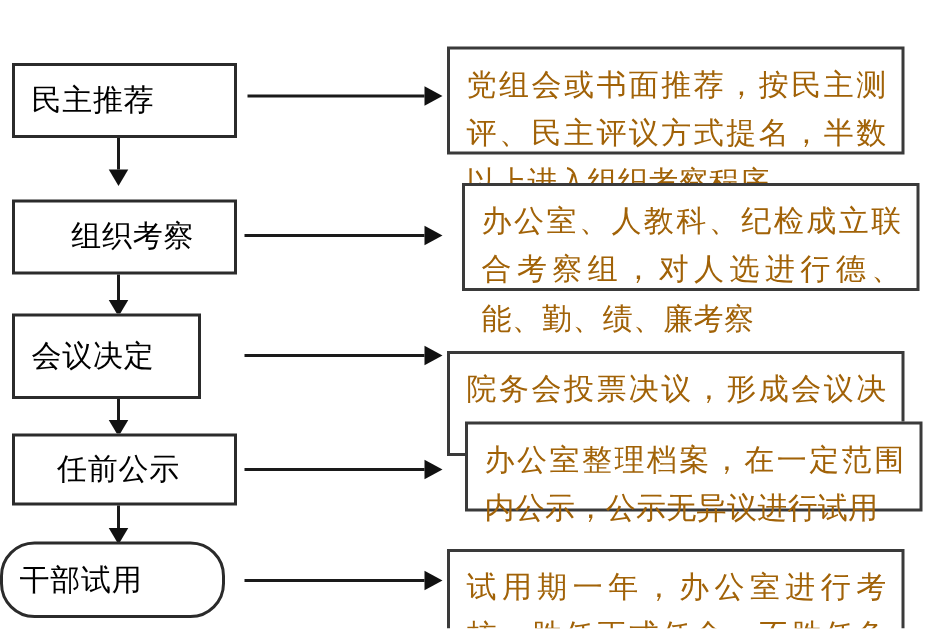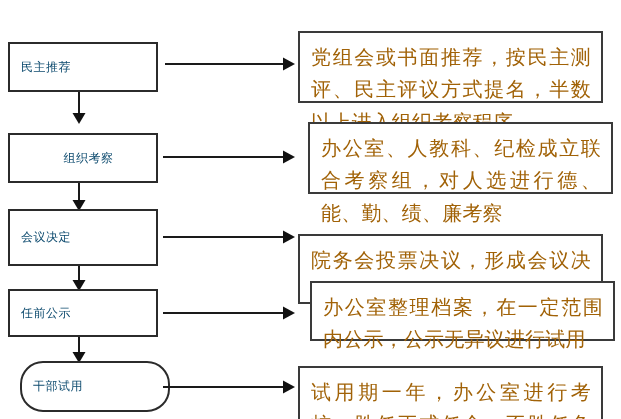--- a/index.html
+++ b/index.html
@@ -21,22 +21,22 @@
     position: absolute;
     box-sizing: border-box;
     background: #ffffff;
     border: 2px solid #2b2b2b;
   }
   .stage-box {
     display: flex;
     align-items: center;
   }
   .stage-label {
-    font-size: 12px;
-    color: #0c4a6e;
+    font-size: 20px;
+    color: #000000;
     line-height: 1.2;
     padding-left: 11px;
     letter-spacing: 0.5px;
     white-space: nowrap;
   }
   .detail-box {
     border: 2px solid #3a3a3a;
     padding: 8px 10px 6px 11px;
   }
   .detail-text {
@@ -96,21 +96,21 @@
     <div class="detail-text">办公室、人教科、纪检成立联合考察组，对人选进行德、能、勤、绩、廉考察</div>
   </div>
 
   <div class="connector" style="left:70px; top:183px;">
     <svg width="18" height="28" viewBox="0 0 18 28">
       <line x1="9" y1="0" x2="9" y2="17" stroke="#1a1a1a" stroke-width="2"></line>
       <polygon points="2.5,17 15.5,17 9,28" fill="#111111"></polygon>
     </svg>
   </div>
 
-  <div class="node-box stage-box" style="left:8px; top:209px; width:150px; height:57px;">
+  <div class="node-box stage-box" style="left:8px; top:209px; width:126px; height:57px;">
     <span class="stage-label">会议决定</span>
   </div>
 
   <div class="connector" style="left:163px; top:228px;">
     <svg width="132" height="18" viewBox="0 0 132 18">
       <line x1="0" y1="9" x2="120" y2="9" stroke="#1a1a1a" stroke-width="2"></line>
       <polygon points="120,2.5 132,9 120,15.5" fill="#111111"></polygon>
     </svg>
   </div>
 
@@ -118,21 +118,21 @@
     <div class="detail-text">院务会投票决议，形成会议决定</div>
   </div>
 
   <div class="connector" style="left:70px; top:266px;">
     <svg width="18" height="25" viewBox="0 0 18 25">
       <line x1="9" y1="0" x2="9" y2="14" stroke="#1a1a1a" stroke-width="2"></line>
       <polygon points="2.5,14 15.5,14 9,25" fill="#111111"></polygon>
     </svg>
   </div>
 
-  <div class="node-box stage-box" style="left:8px; top:289px; width:150px; height:48px;">
+  <div class="node-box stage-box" style="left:8px; top:289px; width:150px; height:48px;padding-left:17px;">
     <span class="stage-label">任前公示</span>
   </div>
 
   <div class="connector" style="left:163px; top:304px;">
     <svg width="132" height="18" viewBox="0 0 132 18">
       <line x1="0" y1="9" x2="120" y2="9" stroke="#1a1a1a" stroke-width="2"></line>
       <polygon points="120,2.5 132,9 120,15.5" fill="#111111"></polygon>
     </svg>
   </div>
 
@@ -140,21 +140,21 @@
     <div class="detail-text">办公室整理档案，在一定范围内公示，公示无异议进行试用</div>
   </div>
 
   <div class="connector" style="left:70px; top:337px;">
     <svg width="18" height="26" viewBox="0 0 18 26">
       <line x1="9" y1="0" x2="9" y2="15" stroke="#1a1a1a" stroke-width="2"></line>
       <polygon points="2.5,15 15.5,15 9,26" fill="#111111"></polygon>
     </svg>
   </div>
 
-  <div class="node-box stage-box" style="left:20px; top:361px; width:150px; height:51px;border-radius:23px;">
+  <div class="node-box stage-box" style="left:0; top:361px; width:150px; height:51px;border-radius:23px;">
     <span class="stage-label">干部试用</span>
   </div>
 
   <div class="connector" style="left:163px; top:378px;">
     <svg width="132" height="18" viewBox="0 0 132 18">
       <line x1="0" y1="9" x2="120" y2="9" stroke="#1a1a1a" stroke-width="2"></line>
       <polygon points="120,2.5 132,9 120,15.5" fill="#111111"></polygon>
     </svg>
   </div>
 

